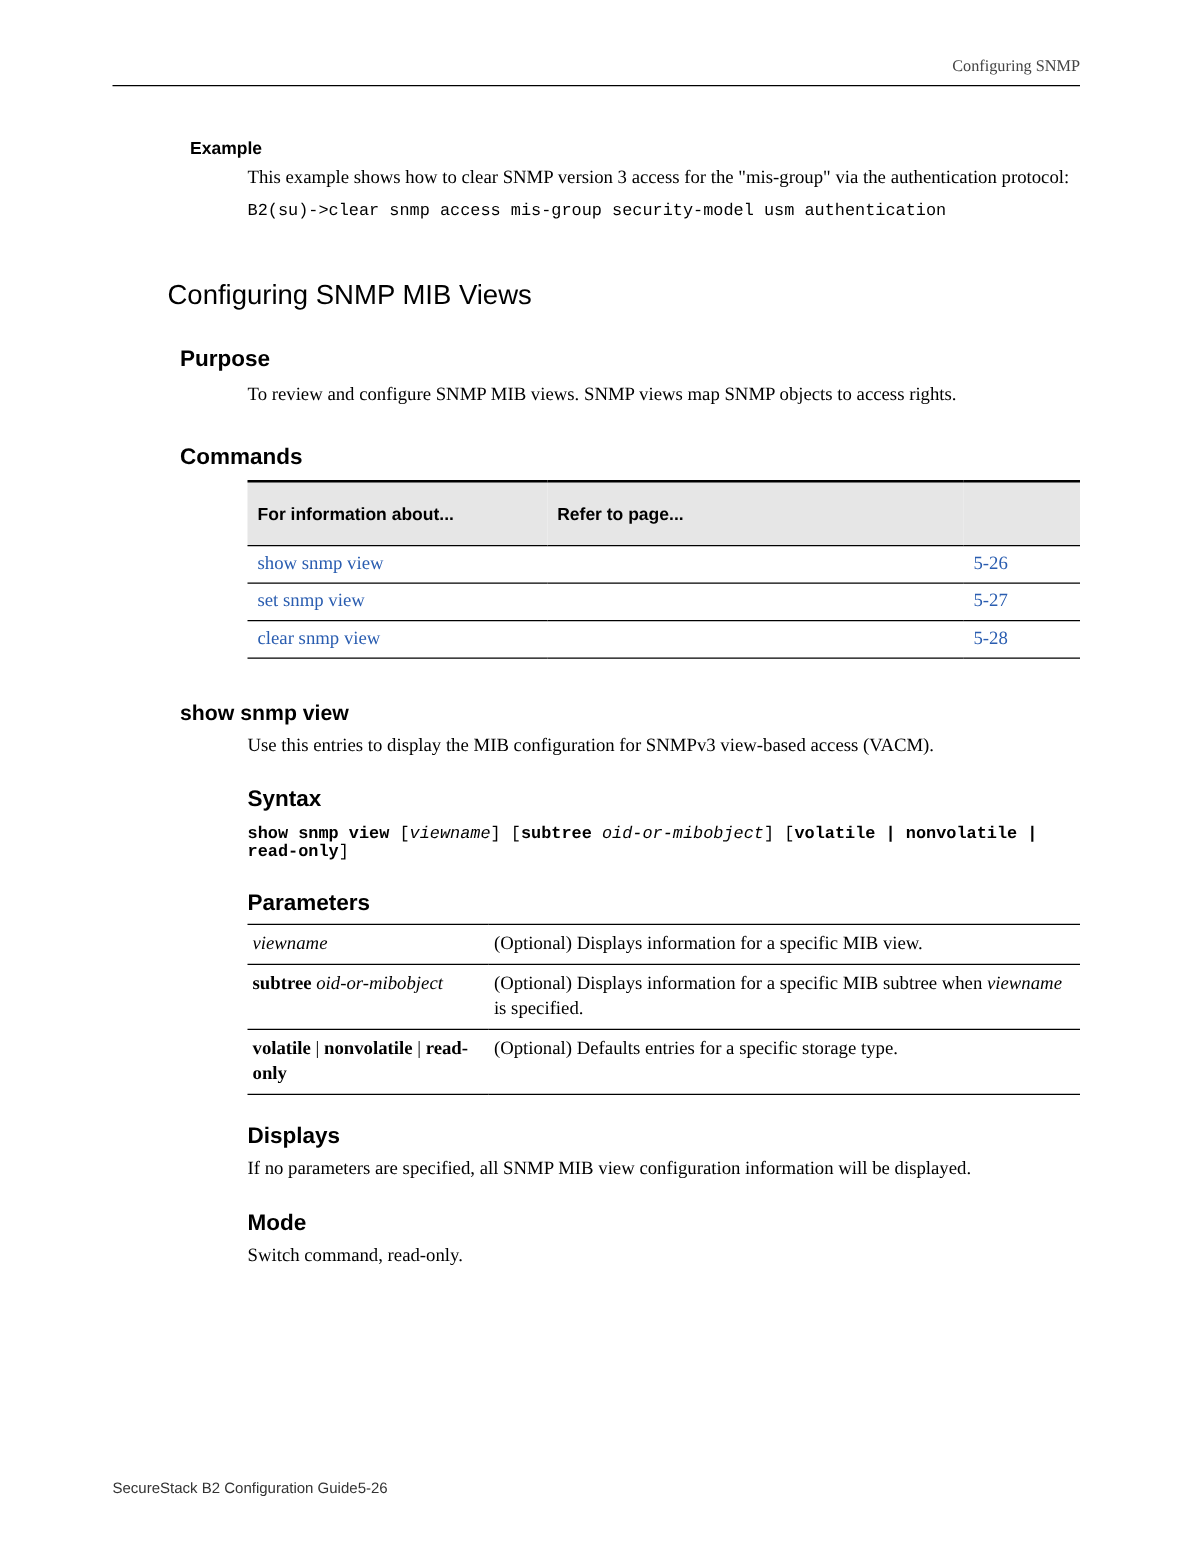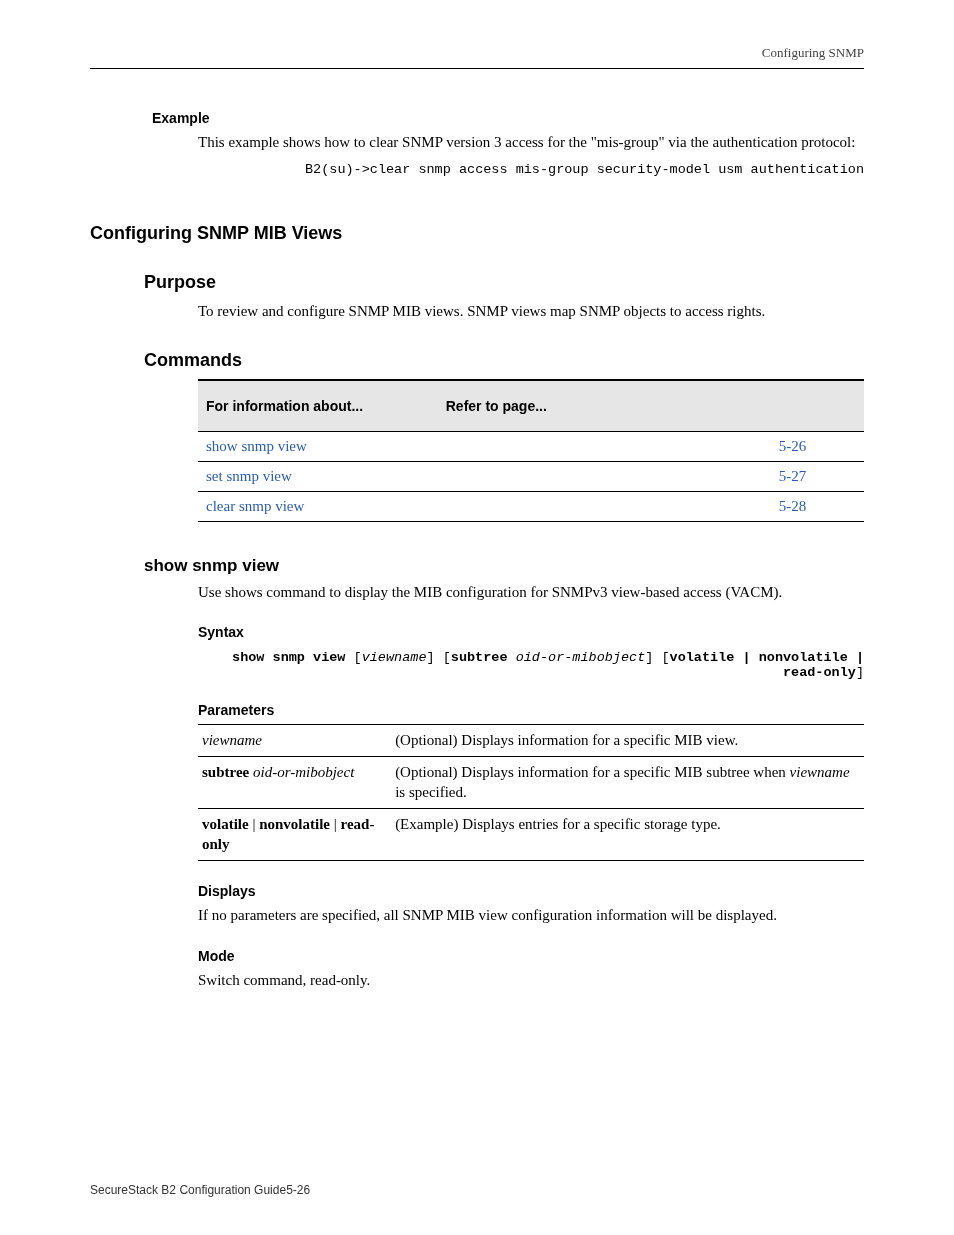--- a/index.html
+++ b/index.html
@@ -38,49 +38,49 @@
     margin-left: 62px;
   }
   .h-example, .h-purpose, .h-commands, .h-defaults, .h-mode,
   .h-params, .h-syntax, .h-cmd {
     font-family: Arial, Helvetica, sans-serif;
     font-weight: bold;
   }
   .h-example { font-size: 14px; margin-top: 20px; margin-bottom: 6px; }
   .section-title {
     font-family: Arial, Helvetica, sans-serif;
-    font-weight: bold;
-    font-size: 18px;
+    font-weight: normal;
+    font-size: 22px;
     margin-top: 46px;
     margin-bottom: 8px;
+    margin-left: 44px;
   }
   .h-purpose, .h-commands {
     font-size: 18px;
     margin-top: 28px;
     margin-bottom: 8px;
     margin-left: 54px;
   }
   .h-cmd {
     font-size: 17px;
     margin-top: 34px;
     margin-bottom: 6px;
     margin-left: 54px;
   }
   .h-syntax, .h-params, .h-defaults, .h-mode {
-    font-size: 14px;
+    font-size: 18px;
     margin-top: 22px;
     margin-bottom: 6px;
     margin-left: 108px;
   }
   p.body { margin: 6px 0 6px 108px; line-height: 1.35; }
   p.mono {
     font-family: "Courier New", monospace;
     font-size: 13.5px;
     margin: 10px 0 0 108px;
-    text-align: right;
   }
   .cmd-table {
     width: calc(100% - 108px);
     margin-left: 108px;
     border-collapse: collapse;
     margin-top: 6px;
   }
   .cmd-table thead tr { background: #e6e6e6; }
   .cmd-table th {
     font-family: Arial, Helvetica, sans-serif;
@@ -170,21 +170,21 @@
       </tr>
       <tr>
         <td class="c1"><span class="xref">clear snmp view</span></td>
         <td class="c2"></td>
         <td class="c3"><span class="xref">5-28</span></td>
       </tr>
     </tbody>
   </table>
 
   <div class="h-cmd">show snmp view</div>
-  <p class="body">Use shows command to display the MIB configuration for SNMPv3 view-based access (VACM).</p>
+  <p class="body">Use this entries to display the MIB configuration for SNMPv3 view-based access (VACM).</p>
 
   <div class="h-syntax">Syntax</div>
   <p class="mono">
     <span class="bold">show snmp view</span>
     [<span class="italic">viewname</span>]
     [<span class="bold">subtree</span>
     <span class="italic">oid-or-mibobject</span>]
     [<span class="bold">volatile | nonvolatile | read-only</span>]
   </p>
 
@@ -204,21 +204,21 @@
         <span class="italic">oid-or-mibobject</span>
       </td>
       <td>
         <span>(Optional) Displays information for a specific MIB subtree when </span><span class="italic">viewname</span><span> is specified.</span>
       </td>
     </tr>
     <tr>
       <td class="pc1">
         <span class="bold">volatile</span><span> | </span><span class="bold">nonvolatile</span><span> | </span><span class="bold">read-only</span>
       </td>
-      <td>(Example) Displays entries for a specific storage type.</td>
+      <td>(Optional) Defaults entries for a specific storage type.</td>
     </tr>
   </tbody>
     </table>
 
   <div class="h-defaults">Displays</div>
   <p class="body">If no parameters are specified, all SNMP MIB view configuration information will be displayed.</p>
 
   <div class="h-mode">Mode</div>
   <p class="body">Switch command, read-only.</p>
 

